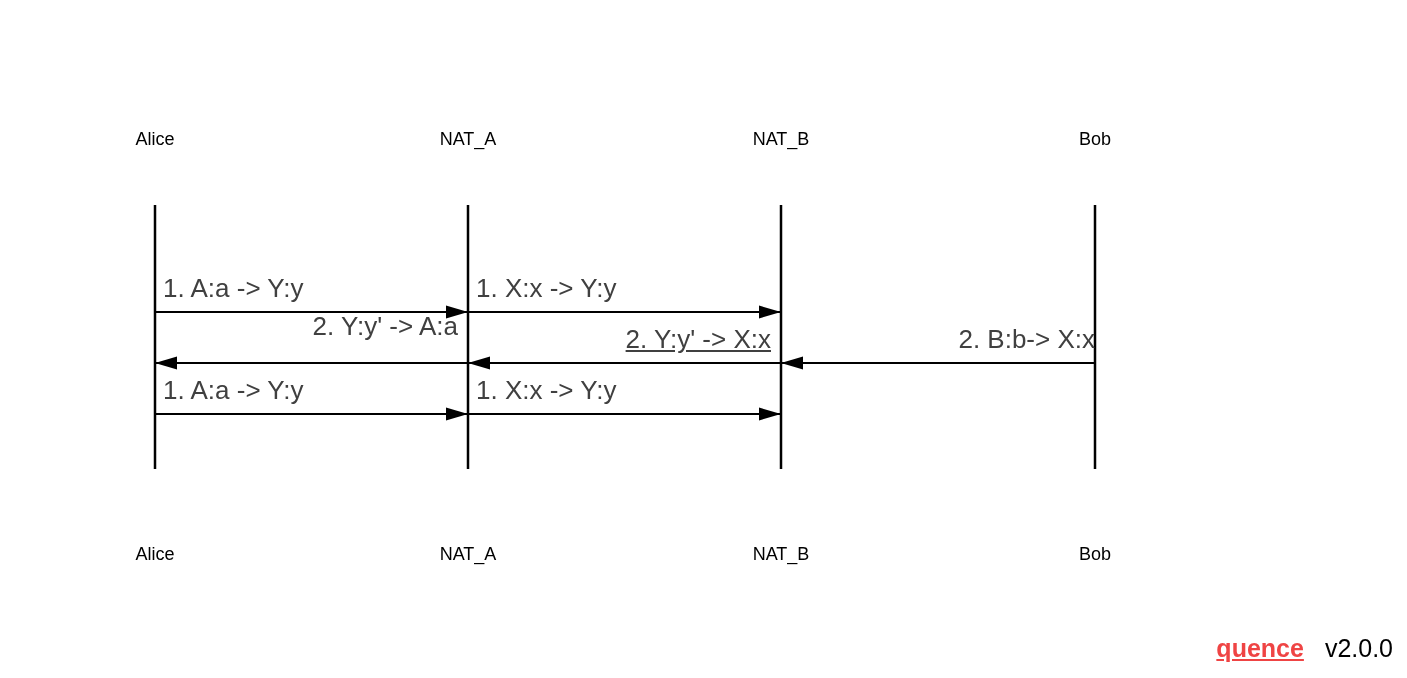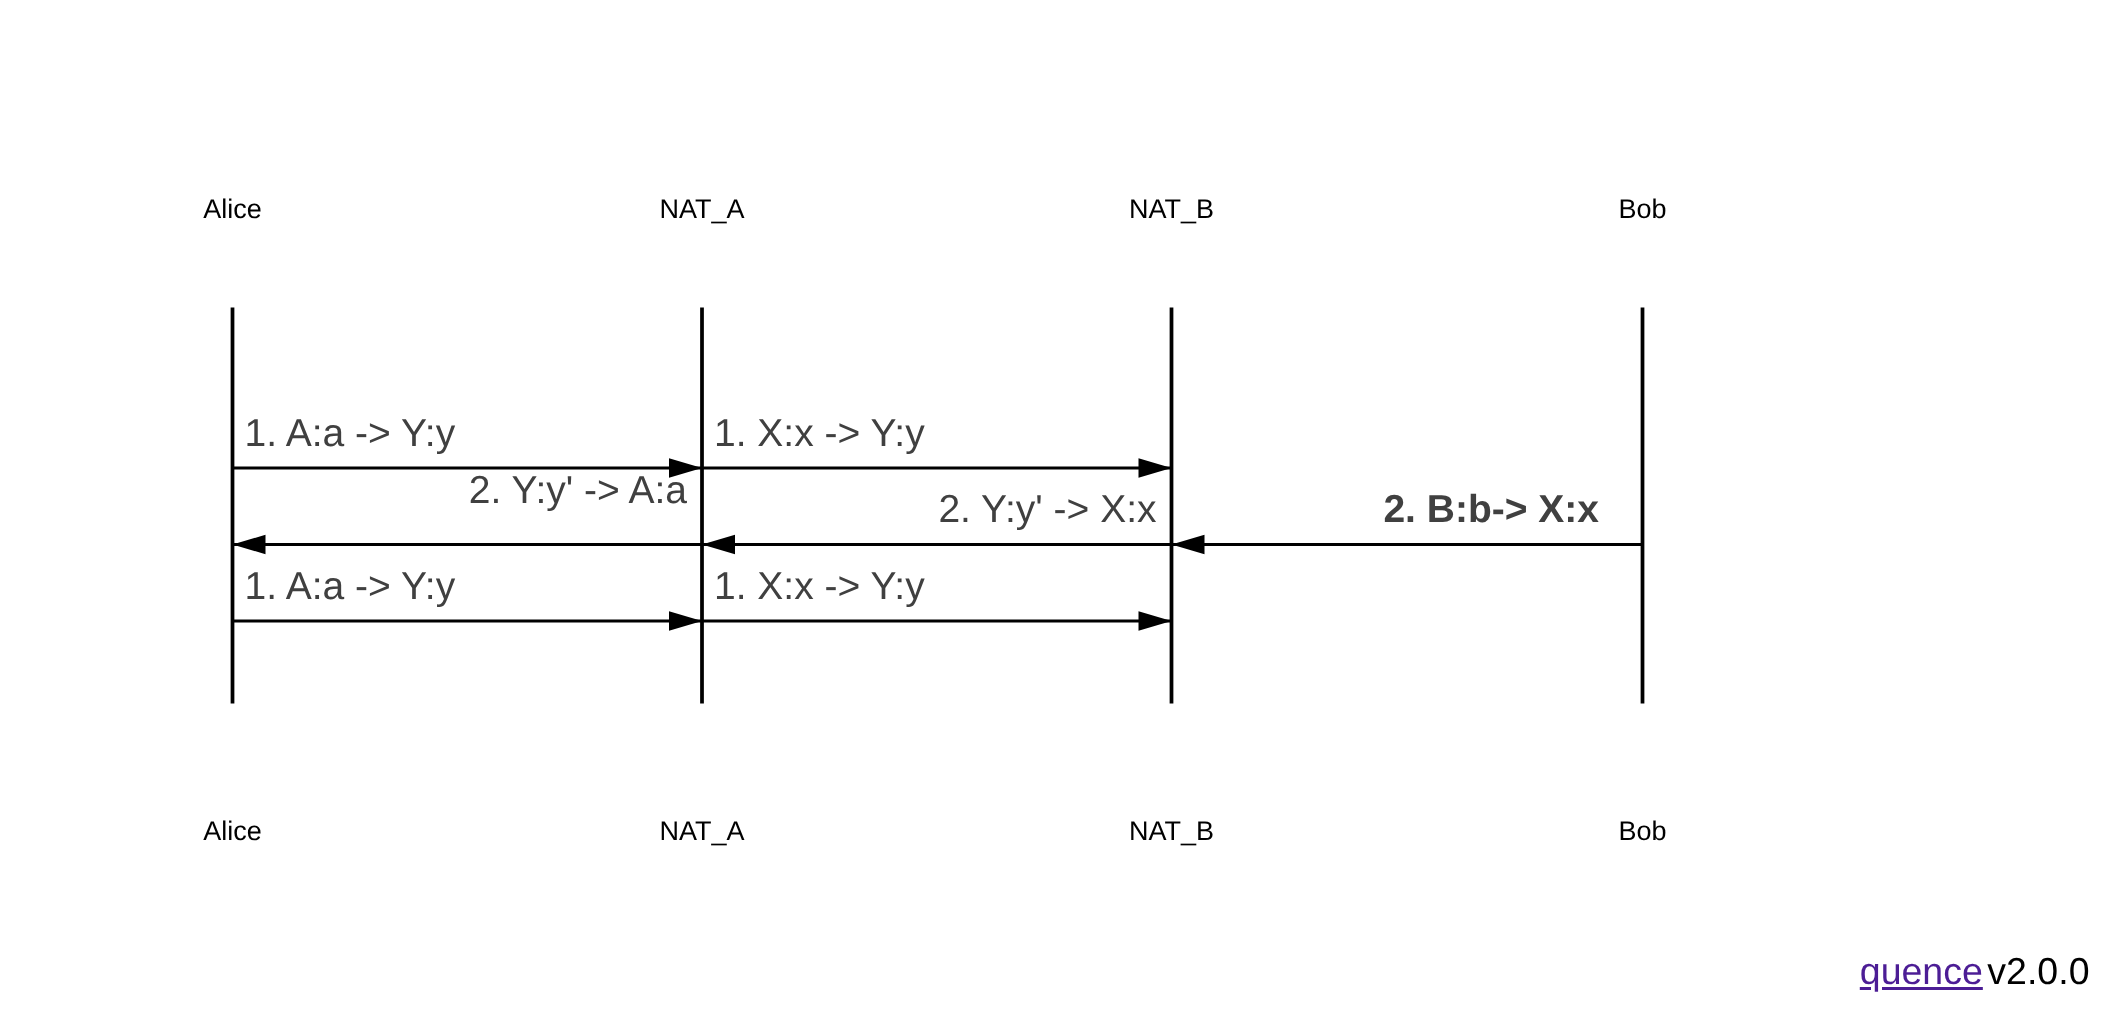--- a/index.html
+++ b/index.html
@@ -29,21 +29,21 @@
     white-space: nowrap;
   }
   .footer {
     position: absolute;
     right: 14px; top: 636px;
     font-size: 25px; line-height: 25px;
     white-space: nowrap;
     color: #000000;
   }
   .footer-link { text-decoration: underline; cursor: pointer; }
-  .footer-version { margin-left: 3px; color: #000000; }
+  .footer-version { margin-left: 21px; color: #000000; }
 </style>
 </head>
 <body>
 
 <div class="stage">
   <svg class="canvas" width="1407" height="678" viewBox="0 0 1407 678">
       <line x1="155" y1="205" x2="155" y2="469" stroke="#000000" stroke-width="2.5"></line>
       <line x1="468" y1="205" x2="468" y2="469" stroke="#000000" stroke-width="2.5"></line>
       <line x1="781" y1="205" x2="781" y2="469" stroke="#000000" stroke-width="2.5"></line>
       <line x1="1095" y1="205" x2="1095" y2="469" stroke="#000000" stroke-width="2.5"></line>
@@ -57,30 +57,30 @@
       <polygon points="468,363 490,356.5 490,369.5" fill="#000000"></polygon>
       <line x1="1095" y1="363" x2="781" y2="363" stroke="#000000" stroke-width="2"></line>
       <polygon points="781,363 803,356.5 803,369.5" fill="#000000"></polygon>
       <line x1="155" y1="414" x2="468" y2="414" stroke="#000000" stroke-width="2"></line>
       <polygon points="468,414 446,407.5 446,420.5" fill="#000000"></polygon>
       <line x1="468" y1="414" x2="781" y2="414" stroke="#000000" stroke-width="2"></line>
       <polygon points="781,414 759,407.5 759,420.5" fill="#000000"></polygon>
     </svg>
 
   <div class="footer">
-    <a class="footer-link" href="#" style="color: #4c1d95;">quence</a><span class="footer-version">v2.0.0</span>
+    <a class="footer-link" href="#" style="color: #ef4444; font-weight: bold;">quence</a><span class="footer-version">v2.0.0</span>
   </div>
 <div class="actor-label" style="left: 155px; top: 126px;">Alice</div>
     <div class="actor-label" style="left: 155px; top: 541px;">Alice</div>
     <div class="actor-label" style="left: 468px; top: 126px;">NAT_A</div>
     <div class="actor-label" style="left: 468px; top: 541px;">NAT_A</div>
     <div class="actor-label" style="left: 781px; top: 126px;">NAT_B</div>
     <div class="actor-label" style="left: 781px; top: 541px;">NAT_B</div>
     <div class="actor-label" style="left: 1095px; top: 126px;">Bob</div>
     <div class="actor-label" style="left: 1095px; top: 541px;">Bob</div>
     <div class="msg-label" style="top: 275px; left: 163px;">1. A:a -&gt; Y:y</div>
     <div class="msg-label" style="top: 275px; left: 476px;">1. X:x -&gt; Y:y</div>
     <div class="msg-label" style="top: 313px; right: 949px;">2. Y:y' -&gt; A:a</div>
-    <div class="msg-label" style="top: 326px; right: 636px;">2. Y:y' -&gt; X:x</div>
-    <div class="msg-label" style="top: 326px; right: 341px; font-weight: bold;">2. B:b-&gt; X:x</div>
+    <div class="msg-label" style="top: 326px; right: 636px; text-decoration: underline;">2. Y:y' -&gt; X:x</div>
+    <div class="msg-label" style="top: 326px; right: 312px;">2. B:b-&gt; X:x</div>
     <div class="msg-label" style="top: 377px; left: 163px;">1. A:a -&gt; Y:y</div>
     <div class="msg-label" style="top: 377px; left: 476px;">1. X:x -&gt; Y:y</div>
   </div>
 
 </body></html>

